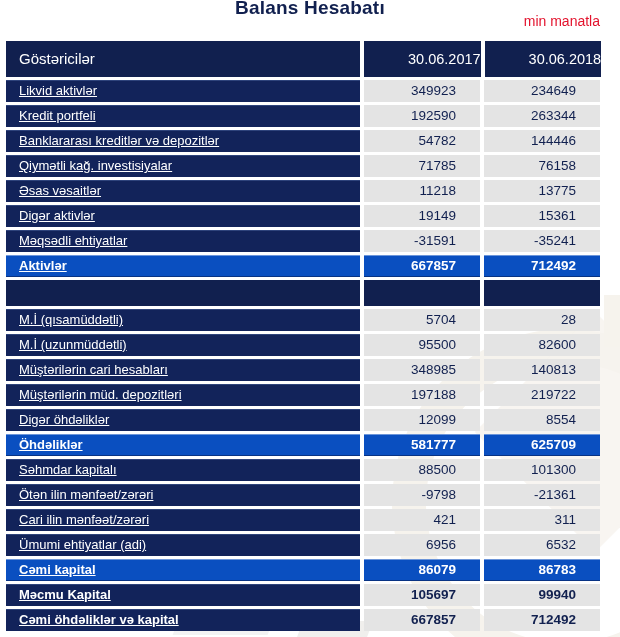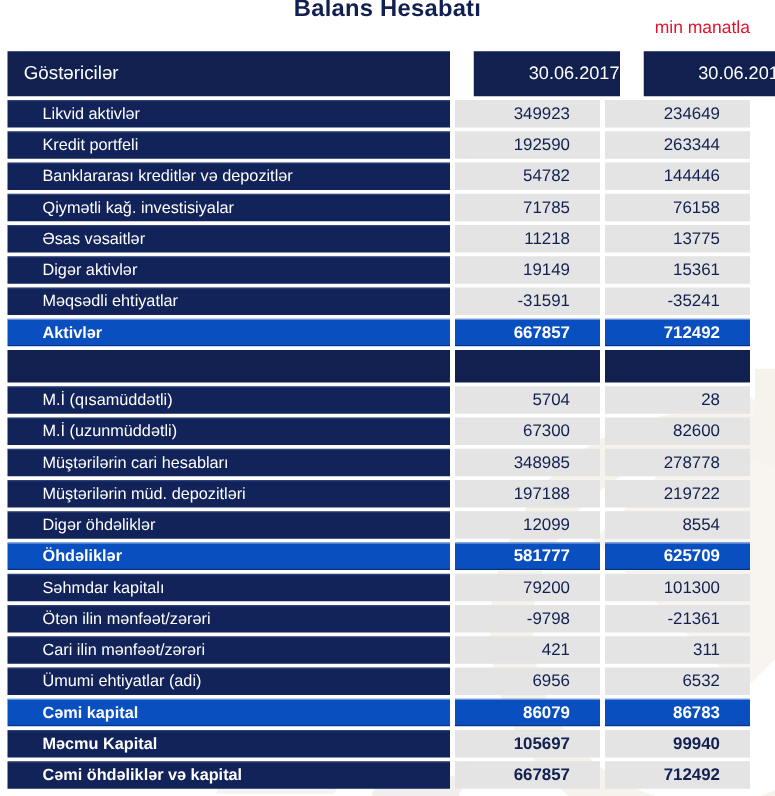--- a/index.html
+++ b/index.html
@@ -31,31 +31,32 @@
   .page-title{
     position:relative;z-index:1;margin:-3px 0 0 0;text-align:center;
     font-size:19px;font-weight:700;color:var(--navy);letter-spacing:.2px;
   }
   .unit-note{
     position:absolute;z-index:1;top:13px;right:20px;
     font-size:14px;color:var(--red);
   }
 
   .balance-table{position:absolute;z-index:1;top:41px;left:6px;width:594px;}
-  .hrow{display:flex;gap:19px;height:36px;margin-bottom:3px;border-radius:18px;}
+  .hrow{display:flex;gap:4px;height:36px;margin-bottom:3px;border-radius:18px;}
   .hcell{background:var(--navy);color:#fff;box-sizing:border-box;}
   .hlabel{flex:0 0 354px;line-height:36px;padding-left:13px;font-size:15px;}
   .hval{flex:0 0 116px;line-height:36px;text-align:center;font-size:14.5px;padding-left:44px;}
 
   .row{display:flex;gap:4px;height:22px;margin-bottom:3px;}
   .cell{box-sizing:border-box;white-space:nowrap;overflow:hidden;}
   .cell-label{
     flex:0 0 354px;background:var(--navy-row);color:#fff;font-size:13px;
-    line-height:22px;padding-left:28px;
+    line-height:22px;padding-left:13px;
     box-shadow:inset 0 1px 0 rgba(120,150,210,.28);
+    text-decoration:underline;
   }
   .cell-val{
     flex:0 0 116px;background:var(--gray);color:var(--navy);font-size:13.5px;
     line-height:22px;text-align:right;padding-right:24px;padding-left:25px;
   }
   .r-total .cell-label,.r-total .cell-val{
     background:var(--royal);color:#fff;font-weight:700;
     box-shadow:inset 0 1px 0 rgba(255,255,255,.4), inset 0 -1px 0 rgba(6,18,60,.45);
   }
   .r-spacer{height:26px;}
@@ -126,46 +127,46 @@
         <div class="cell cell-val"></div>
         <div class="cell cell-val"></div>
       </div>
       <div class="row r-normal">
         <div class="cell cell-label">M.İ (qısamüddətli)</div>
         <div class="cell cell-val">5704</div>
         <div class="cell cell-val">28</div>
       </div>
       <div class="row r-normal">
         <div class="cell cell-label">M.İ (uzunmüddətli)</div>
-        <div class="cell cell-val">67300</div>
+        <div class="cell cell-val">95500</div>
         <div class="cell cell-val">82600</div>
       </div>
       <div class="row r-normal">
         <div class="cell cell-label">Müştərilərin cari hesabları</div>
         <div class="cell cell-val">348985</div>
-        <div class="cell cell-val">278778</div>
+        <div class="cell cell-val">140813</div>
       </div>
       <div class="row r-normal">
         <div class="cell cell-label">Müştərilərin müd. depozitləri</div>
         <div class="cell cell-val">197188</div>
         <div class="cell cell-val">219722</div>
       </div>
       <div class="row r-normal">
         <div class="cell cell-label">Digər öhdəliklər</div>
         <div class="cell cell-val">12099</div>
         <div class="cell cell-val">8554</div>
       </div>
       <div class="row r-total">
         <div class="cell cell-label">Öhdəliklər</div>
         <div class="cell cell-val">581777</div>
         <div class="cell cell-val">625709</div>
       </div>
       <div class="row r-normal">
         <div class="cell cell-label">Səhmdar kapitalı</div>
-        <div class="cell cell-val">79200</div>
+        <div class="cell cell-val">88500</div>
         <div class="cell cell-val">101300</div>
       </div>
       <div class="row r-normal">
         <div class="cell cell-label">Ötən ilin mənfəət/zərəri</div>
         <div class="cell cell-val">-9798</div>
         <div class="cell cell-val">-21361</div>
       </div>
       <div class="row r-normal">
         <div class="cell cell-label">Cari ilin mənfəət/zərəri</div>
         <div class="cell cell-val">421</div>

